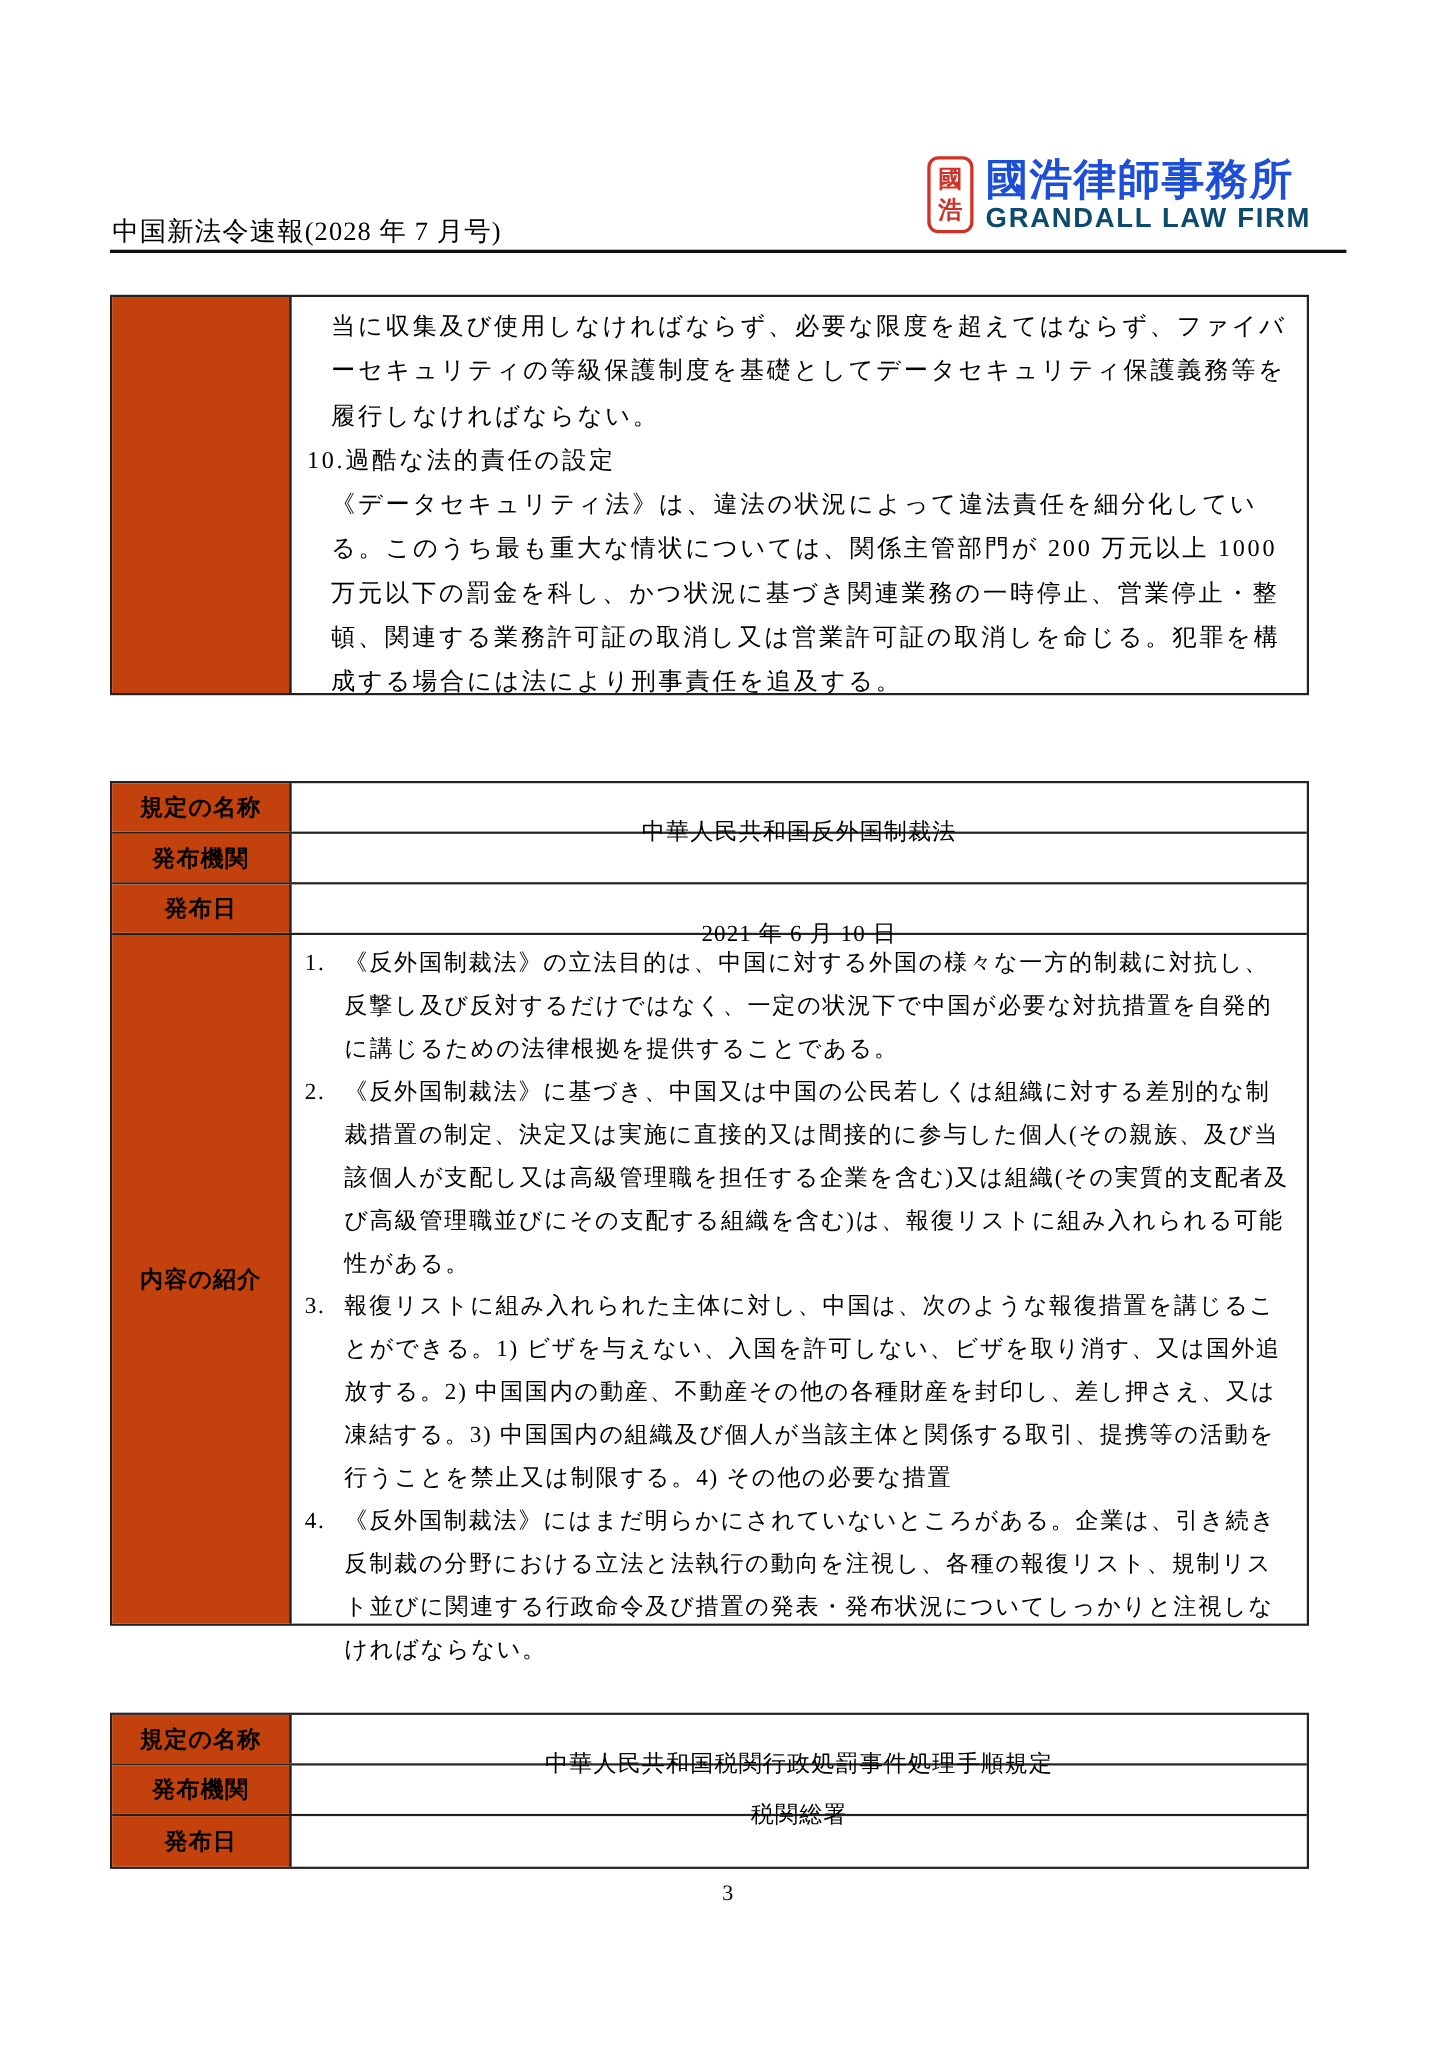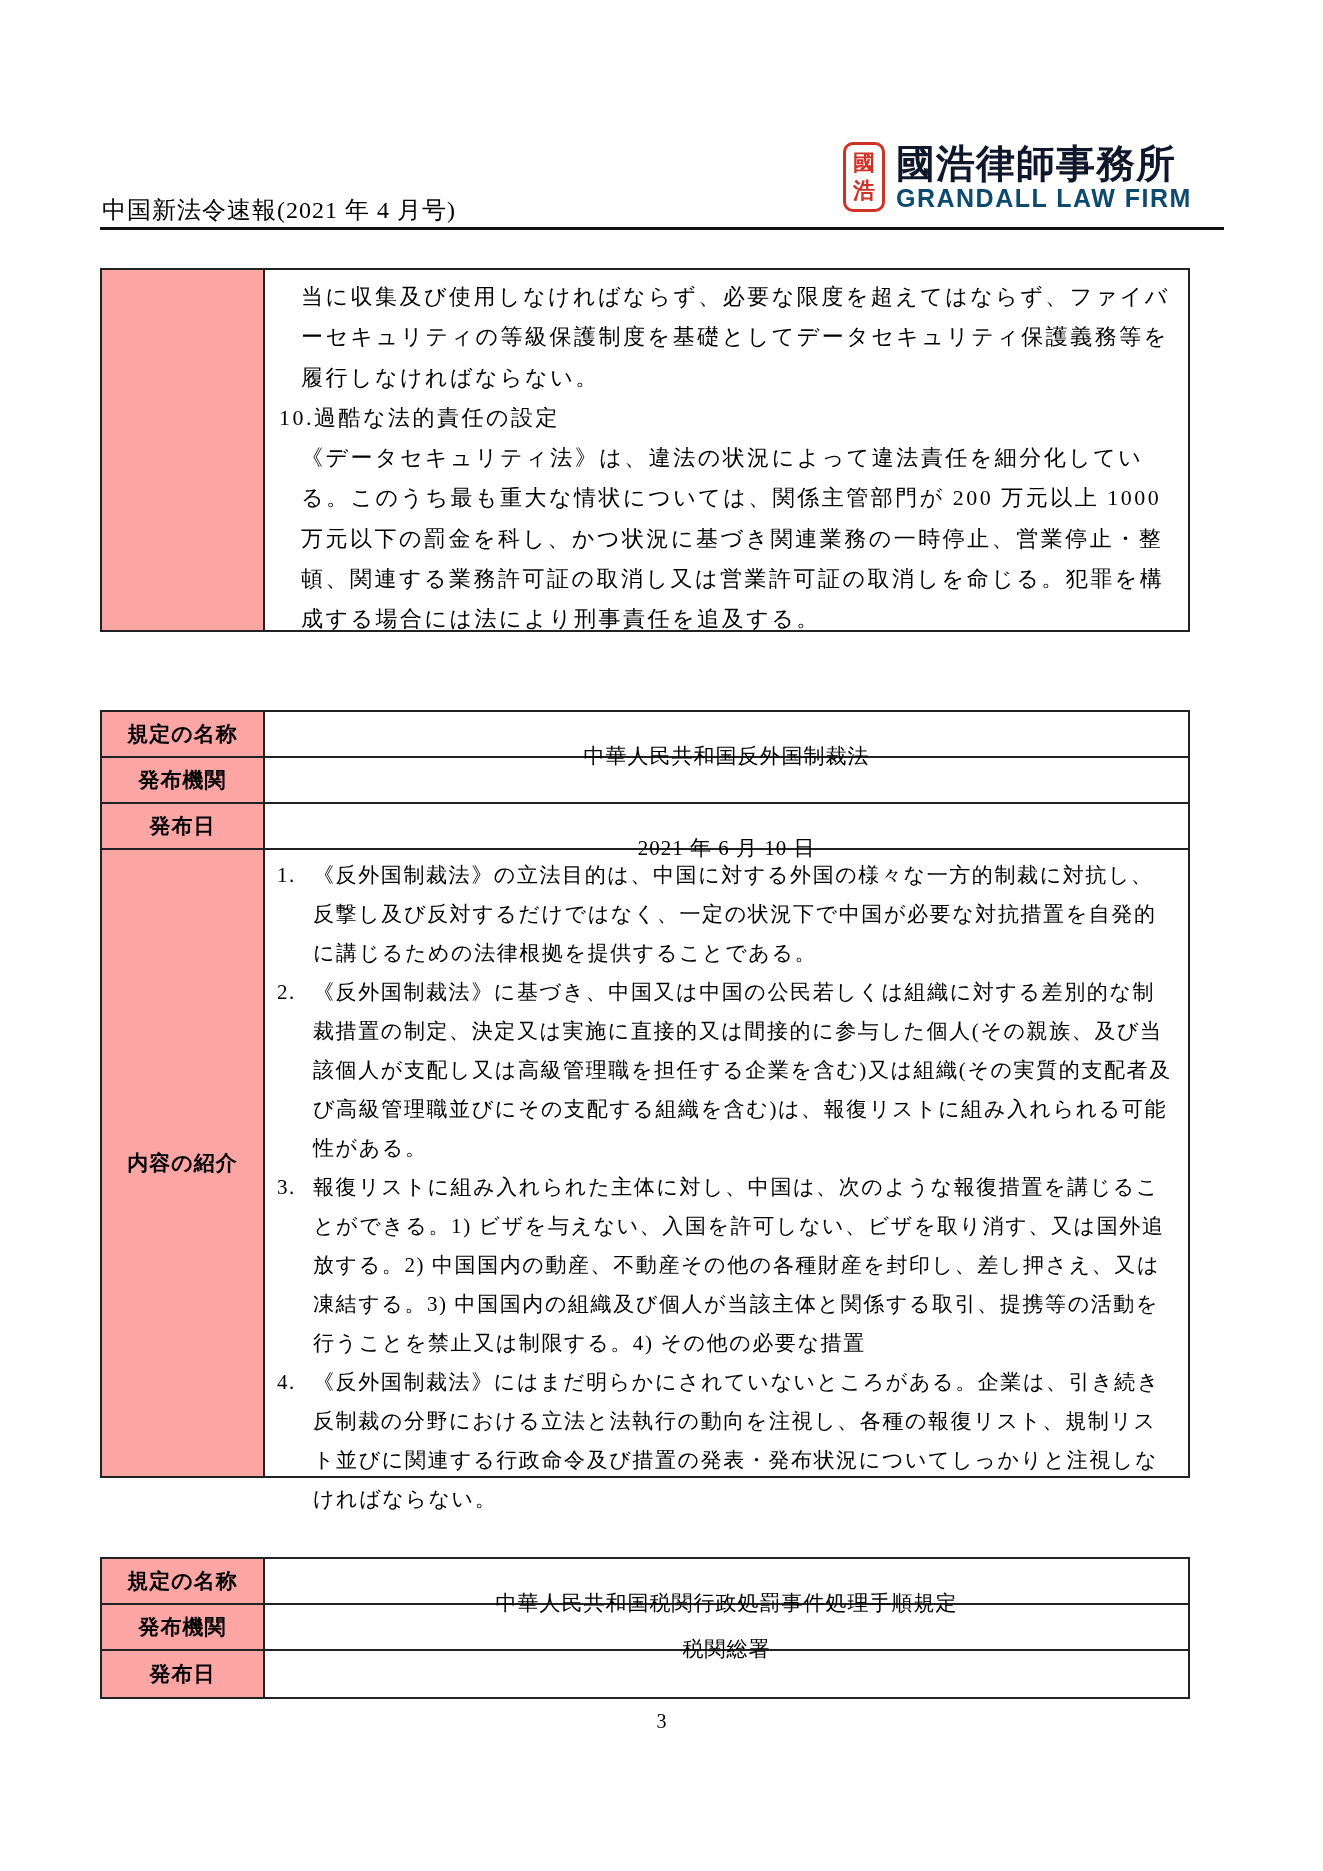--- a/index.html
+++ b/index.html
@@ -15,37 +15,37 @@
     position:absolute;left:843px;top:142px;display:flex;align-items:flex-start;gap:11px;
   }
   .seal{
     width:42px;height:70px;border:3px solid #cf3226;border-radius:10px;box-sizing:border-box;
     display:flex;flex-direction:column;align-items:center;justify-content:space-evenly;
     color:#cf3226;font-weight:bold;font-size:22px;line-height:1;
   }
   .firm-names{display:flex;flex-direction:column;}
   .firm-cjk{
     font-family:"Liberation Sans","DejaVu Sans",sans-serif;font-weight:600;
-    font-size:39px;line-height:43px;color:#0f172a;letter-spacing:1px;white-space:nowrap;
+    font-size:39px;line-height:43px;color:#1d4ed8;letter-spacing:1px;white-space:nowrap;
   }
   .firm-en{
     font-family:"Liberation Sans","DejaVu Sans",sans-serif;font-weight:700;
     font-size:25px;line-height:27px;color:#0c4a6e;letter-spacing:1.5px;white-space:nowrap;
   }
   .header-rule{
     position:absolute;left:100px;top:227px;width:1124px;height:3px;background:#111;
   }
   
   .tbl{
     position:absolute;left:100px;width:1090px;border:2px solid #222;box-sizing:border-box;background:#fff;
   }
   .row{display:flex;border-bottom:2px solid #222;box-sizing:border-box;}
   .row:last-child{border-bottom:none;}
   .lblcell{
-    width:163px;flex:0 0 163px;background:#fca5a5;border-right:2px solid #222;box-sizing:border-box;
+    width:163px;flex:0 0 163px;background:#c2410c;border-right:2px solid #222;box-sizing:border-box;
     display:flex;align-items:center;justify-content:center;
     font-family:"Liberation Sans","DejaVu Sans",sans-serif;font-weight:bold;font-size:21px;
     letter-spacing:1px;
   }
   .valcell{
     flex:1;display:flex;align-items:center;justify-content:center;
     font-size:21px;letter-spacing:1px;margin-top:43px;
   }
   .hdr-row{height:46px;}
   
@@ -65,21 +65,21 @@
   #tbl-reg1 .content-row{height:626px;}
   #tbl-reg2{top:1557px;}
   
   .page-num{
     position:absolute;left:0;top:1710px;width:1323px;text-align:center;font-size:20px;
   }
 </style>
 </head>
 <body>
 
-<div class="page-title">中国新法令速報(2021 年 4 月号)</div>
+<div class="page-title">中国新法令速報(2028 年 7 月号)</div>
 
 <div class="logo">
   <div class="seal">
     <span>國</span>
     <span>浩</span>
   </div>
   <div class="firm-names">
     <div class="firm-cjk">國浩律師事務所</div>
     <div class="firm-en">GRANDALL LAW FIRM</div>
   </div>

